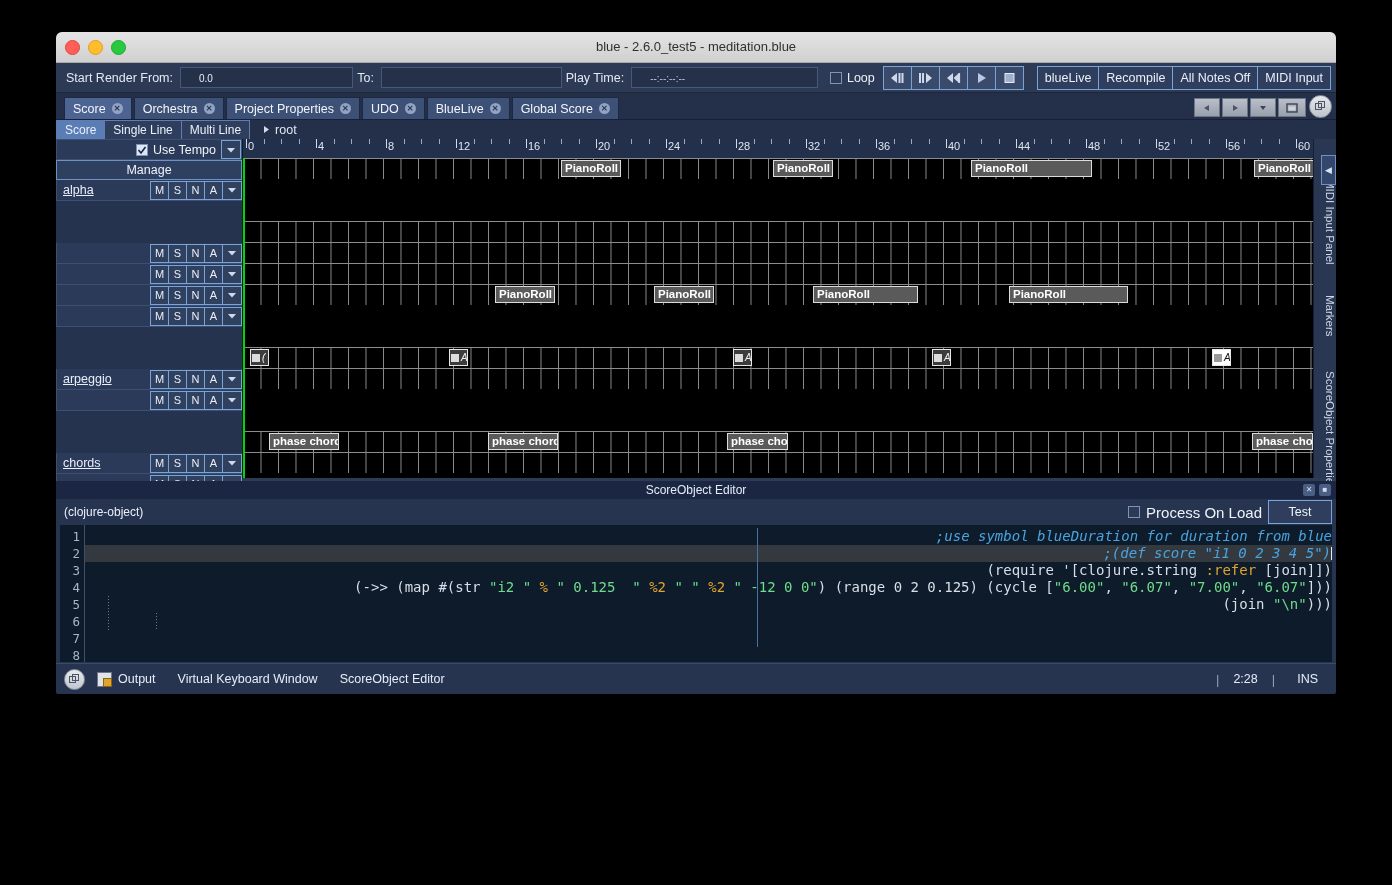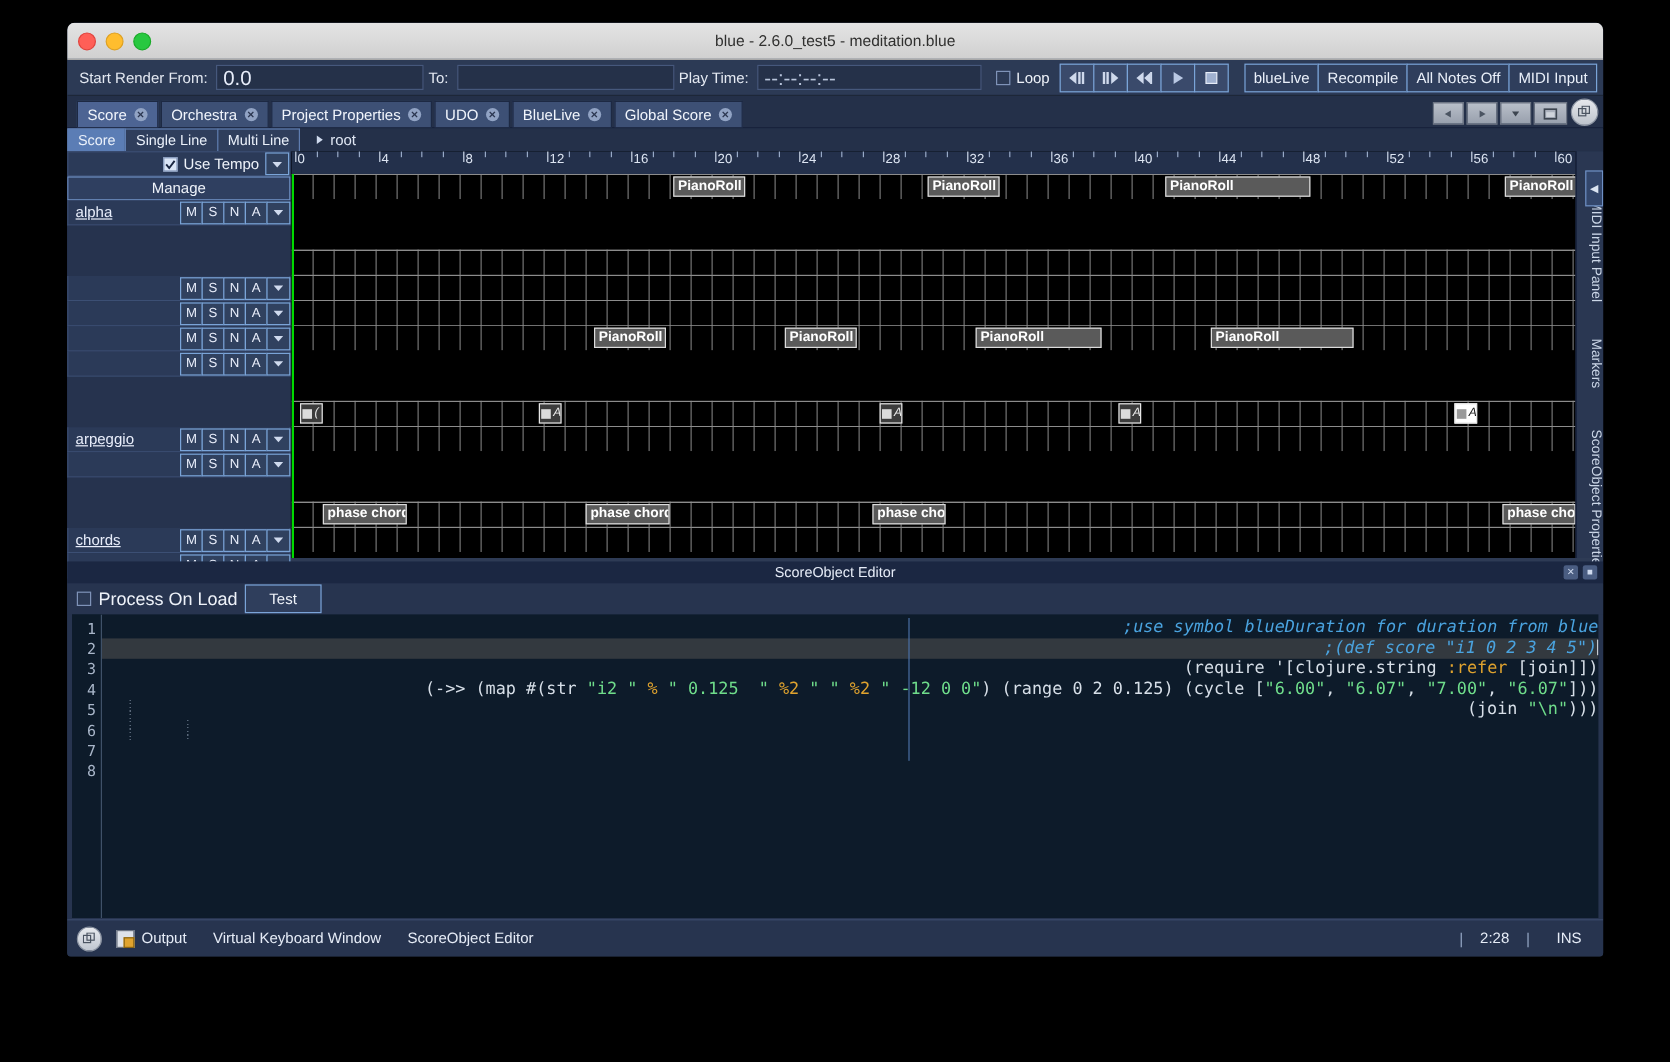--- a/index.html
+++ b/index.html
@@ -1,39 +1,39 @@
 <!DOCTYPE html>
 <html><head>
 <meta charset="utf-8">
 <style>
   html,body{margin:0;padding:0;background:#000;}
   body{width:1392px;height:885px;overflow:hidden;font-family:"Liberation Sans",sans-serif;}
 
   
   #desktop{position:absolute;inset:0;background:#000;}
-  #window{position:absolute;left:56px;top:19px;width:1280px;height:778px;
+  #window{position:absolute;left:56px;top:32px;width:1280px;height:662px;
           background:#2e3b55;border-radius:6px 6px 3px 3px;
           box-shadow:0 4px 22px rgba(0,0,0,.85);overflow:hidden;}
 
   #titlebar{height:30px;background:linear-gradient(#e4e4e4,#d0d0d0);
             border-bottom:1px solid #a9a9a9;position:relative;}
   #titlebar .title{position:absolute;left:0;right:0;top:0;line-height:30px;
             text-align:center;font-size:13px;color:#30302f;}
   .tl-dots{position:absolute;left:9px;top:8px;display:flex;gap:8px;}
   .tl-dot{width:13px;height:13px;border-radius:50%;}
   .tl-dot.r{background:#ff5f57;border:1px solid #e0443e;}
   .tl-dot.y{background:#ffbd2e;border:1px solid #dea123;}
   .tl-dot.g{background:#28c840;border:1px solid #1aab29;}
 
   
   #toolbar{height:29px;background:#2c3a55;border-bottom:1px solid #1d2738;
            display:flex;align-items:center;padding:0 6px;gap:0;}
   .tb-label{color:#e4e9f2;font-size:12.5px;padding:0 7px 0 4px;white-space:nowrap;}
   .tb-field{height:21px;background:#253149;border:1px solid #46587c;
-            color:#e9eefb;font-size:17px;line-height:21px;padding:0 5px;
+            color:#e9eefb;font-size:10px;line-height:21px;padding:0 18px;
             box-sizing:border-box;}
   #field-start{width:197px;}
   #field-to{width:206px;}
   #field-playtime{width:213px;color:#b9c5dc;}
   .loopbox{display:flex;align-items:center;gap:5px;margin-left:12px;margin-right:8px;}
   .chk{width:12px;height:12px;border:1px solid #7f93b8;background:#2c3a55;
        display:inline-block;box-sizing:border-box;}
   .loopbox span{color:#eef2f9;font-size:12.5px;}
   .tgrp{display:flex;}
   .tbtn{width:27px;height:22px;background:#3a4a6b;border:1px solid #7aa4d8;
@@ -607,20 +607,21 @@
 
   <div id="editorpane">
     <div id="editorbar">
       <div class="t">ScoreObject Editor</div>
       <div class="btns">
         <div class="ebtn">✕</div>
         <div class="ebtn">■</div>
       </div>
     </div>
     <div id="editorhdr">
+      <div id="objname">(clojure-object)</div>
       <div id="polrow">
         <span class="chk"></span>
         <span>Process On Load</span>
       </div>
       <div id="testbtn">Test</div>
     </div>
 
     <div id="codearea">
       <div id="gutter">
             <div>1</div>

